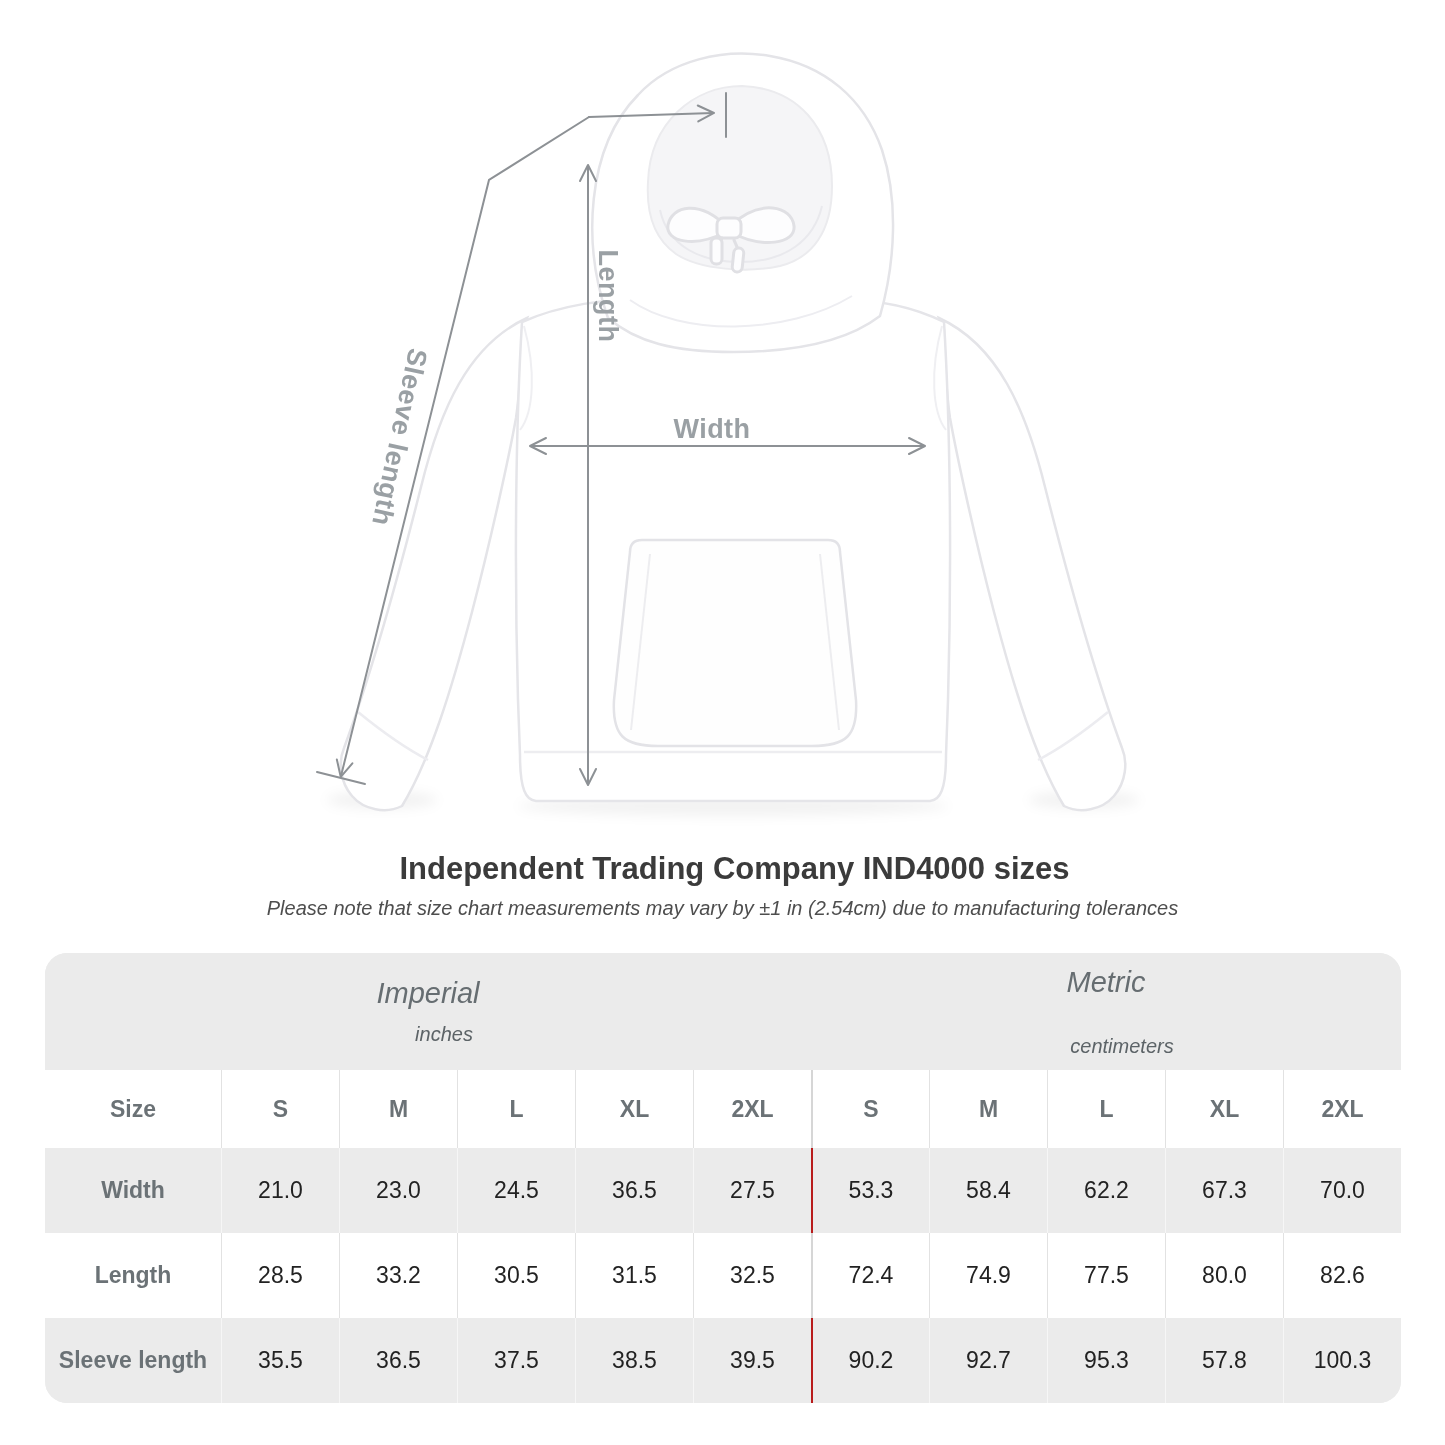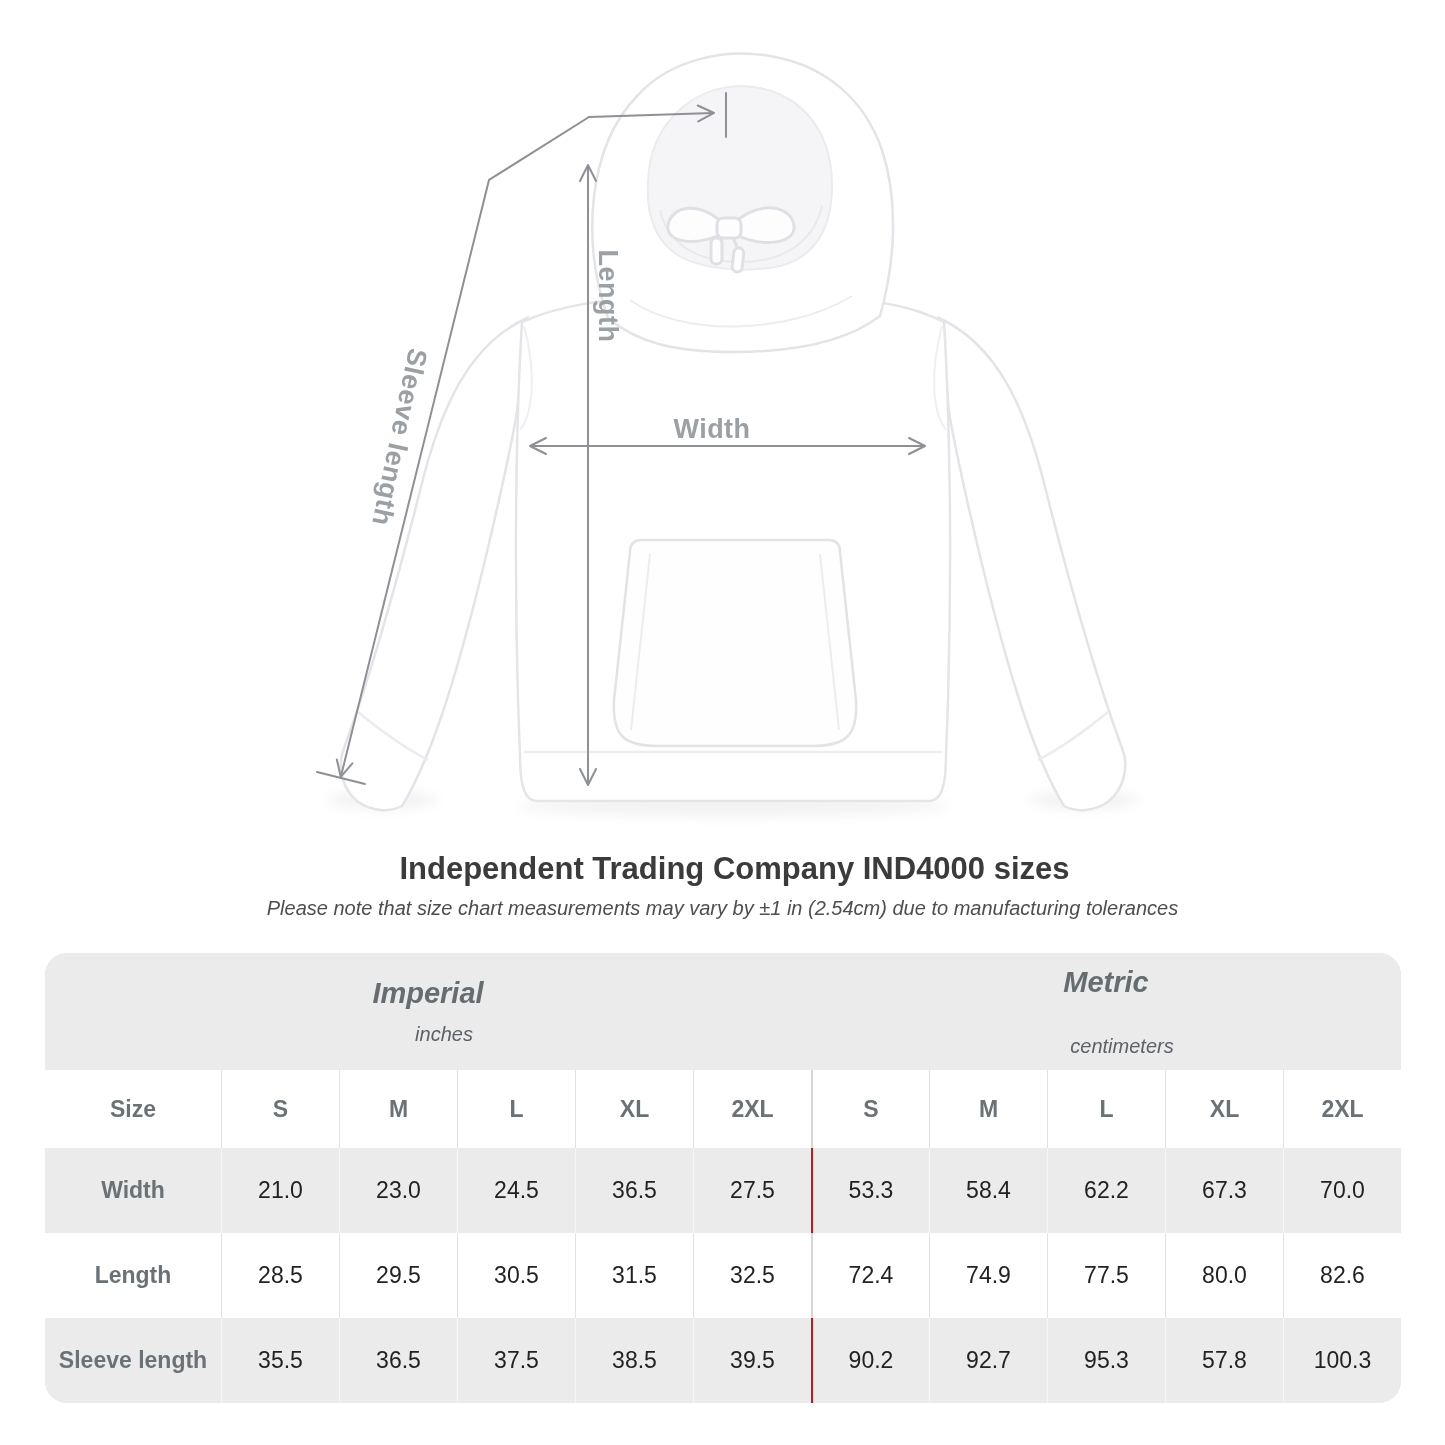--- a/index.html
+++ b/index.html
@@ -23,21 +23,21 @@
 
   
   .size-table{position:absolute;left:45px;top:953px;width:1356px;height:450px;
               border-radius:22px;overflow:hidden;background:#ebebeb;
               display:grid;grid-template-columns:176px repeat(10,118px);
               grid-template-rows:117px 78px 85px 85px 85px;}
   .uh{display:flex;flex-direction:column;align-items:center;justify-content:center;
       background:#ebebeb;row-gap:13px;}
   .uh-left{grid-column:1/7;grid-row:1;}
   .uh-right{grid-column:7/12;grid-row:1;gap:36px;}
-  .uh .uname{font-size:29px;font-weight:bold;font-style:italic;color:#666d71;}
+  .uh .uname{font-size:29px;font-weight:normal;font-style:italic;color:#666d71;}
   .uh .uunit{font-size:20px;font-style:italic;color:#5c6367;margin-left:32px;}
 
   .cell{display:flex;align-items:center;justify-content:center;font-size:23px;}
   .w{background:#ffffff;}
   .g{background:#ebebeb;}
   .lab{font-weight:bold;color:#6b7276;}
   .num{color:#222222;}
   .w.bl{border-left:1px solid #e2e2e2;}
   .w.blm{border-left:2px solid #d6d6d6;}
   .g.bl{border-left:1px solid #f6f6f6;}
@@ -171,21 +171,21 @@
     <div class="cell g num bl">36.5</div>
     <div class="cell g num bl">27.5</div>
     <div class="cell g num blm">53.3</div>
     <div class="cell g num bl">58.4</div>
     <div class="cell g num bl">62.2</div>
     <div class="cell g num bl">67.3</div>
     <div class="cell g num bl">70.0</div>
 
     <div class="cell w lab">Length</div>
     <div class="cell w num bl">28.5</div>
-    <div class="cell w num bl">29.5</div>
+    <div class="cell w num bl">33.2</div>
     <div class="cell w num bl">30.5</div>
     <div class="cell w num bl">31.5</div>
     <div class="cell w num bl">32.5</div>
     <div class="cell w num blm">72.4</div>
     <div class="cell w num bl">74.9</div>
     <div class="cell w num bl">77.5</div>
     <div class="cell w num bl">80.0</div>
     <div class="cell w num bl">82.6</div>
 
     <div class="cell g lab">Sleeve length</div>

